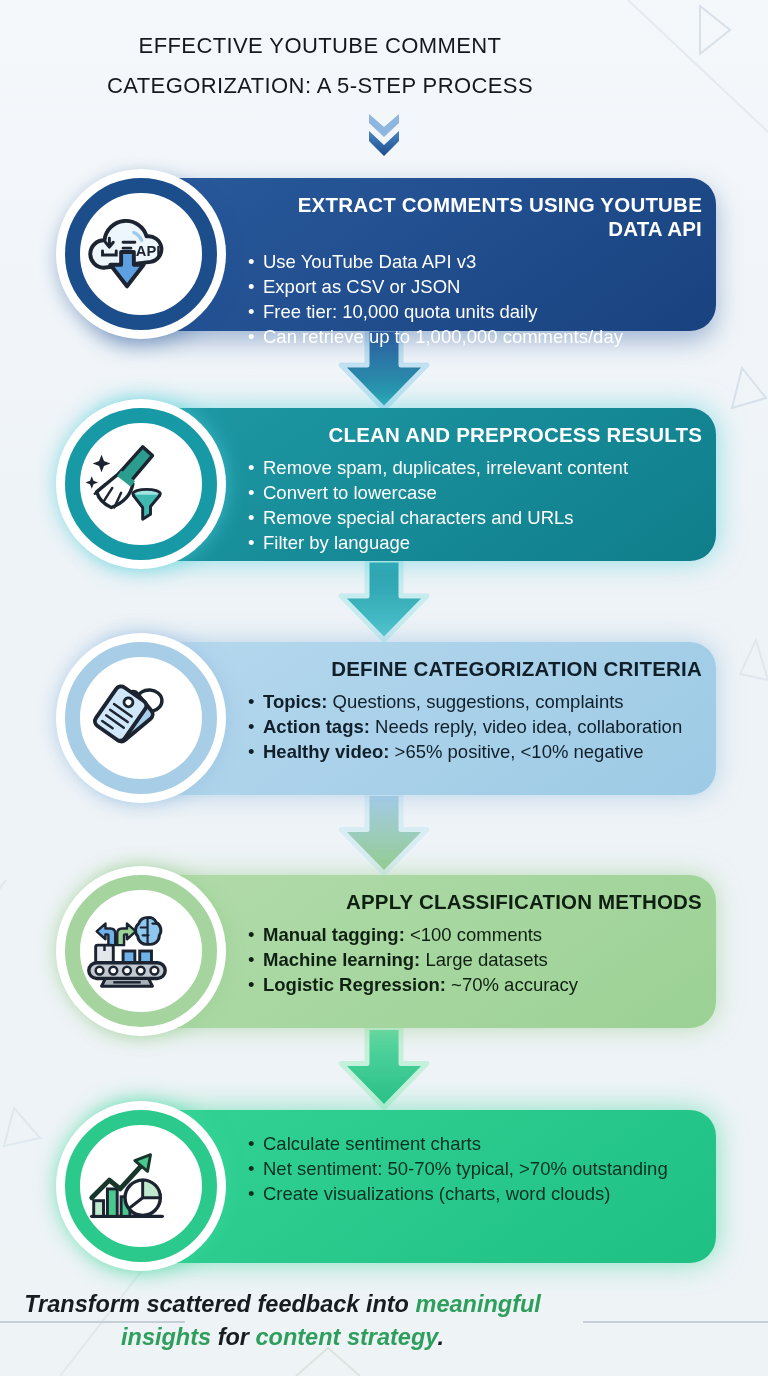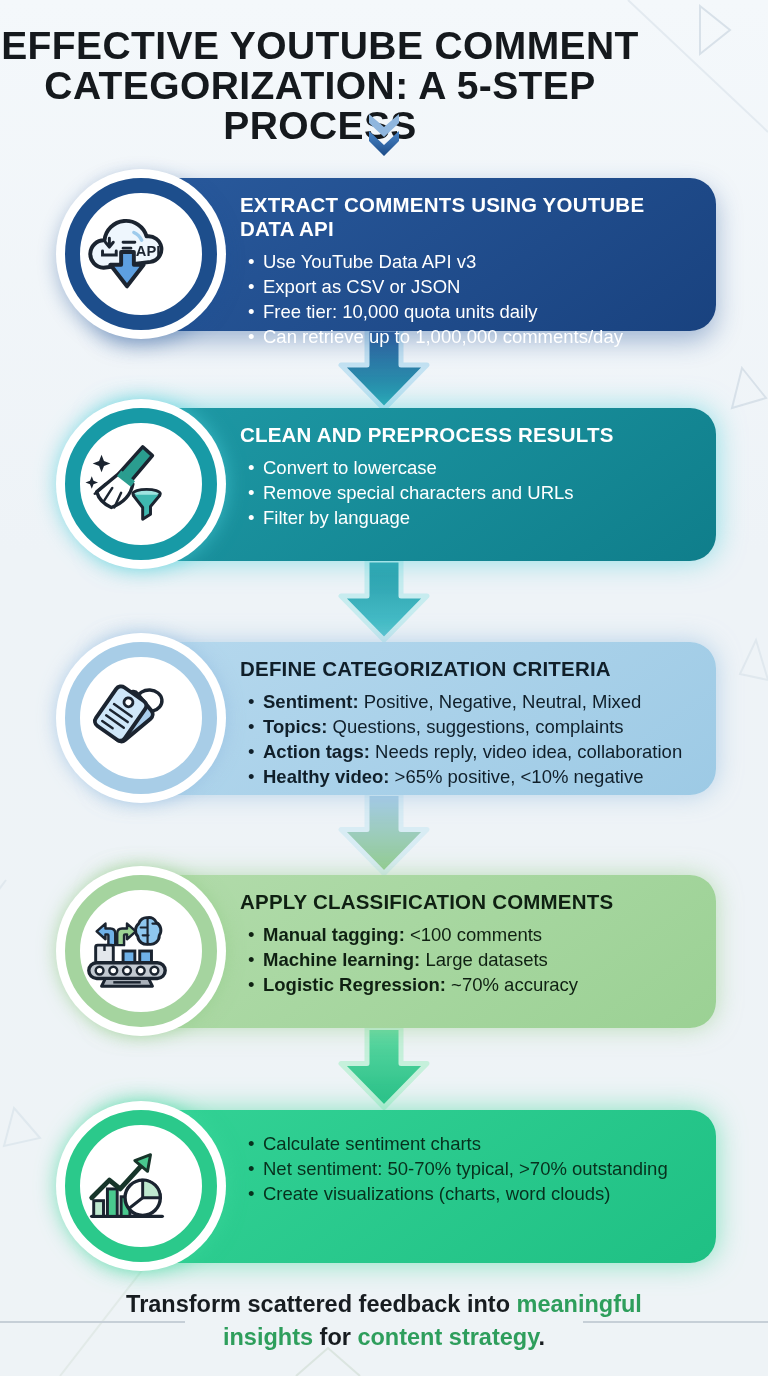--- a/index.html
+++ b/index.html
@@ -3,28 +3,28 @@
 <meta charset="utf-8">
 <style>
   html,body{margin:0;padding:0;background:#dfe7ee;}
   .canvas{position:relative;width:768px;height:1376px;overflow:hidden;
     background:linear-gradient(180deg,#f4f8fb 0%,#eef3f7 40%,#eef3f6 100%);
     font-family:"Liberation Sans", sans-serif;}
   .bg-decor{position:absolute;inset:0;z-index:0;pointer-events:none;}
 
   
   .page-title{position:absolute;top:26px;left:0;width:640px;z-index:2;text-align:center;
-    font-size:39px;line-height:40px;font-weight:700;letter-spacing:.4px;color:#15191d;}
+    font-size:22px;line-height:40px;font-weight:400;letter-spacing:.4px;color:#15191d;}
   .chevrons{position:absolute;top:112px;left:360px;z-index:2;}
 
   
   .step{position:absolute;left:0;width:768px;height:153px;z-index:2;}
   .card{position:absolute;left:100px;width:616px;height:153px;border-radius:26px;
     box-sizing:border-box;padding:13px 14px 0 140px;}
-  .step-title{margin:2px 0 7px 0;font-size:20.5px;font-weight:800;letter-spacing:.2px;}
+  .step-title{margin:2px 0 7px 0;font-size:20.5px;font-weight:800;letter-spacing:.2px;text-align:right;}
   .bullets{list-style:none;margin:8px;padding:0;}
   .bullets li{font-size:18.5px;line-height:25px;padding-left:15px;position:relative;}
   .bullets li::before{content:"\2022";position:absolute;left:0;top:0;}
   .lead{font-weight:800;}
 
   .badge{position:absolute;left:56px;top:-9px;width:170px;height:170px;border-radius:50%;
     background:#ffffff;display:flex;align-items:center;justify-content:center;z-index:3;}
   .ring{width:152px;height:152px;border-radius:50%;box-sizing:border-box;border:15px solid #000;
     background:#ffffff;display:flex;align-items:center;justify-content:flex-start;}
   .ring svg{width:94px;height:94px;}
@@ -46,21 +46,21 @@
   .s4 .card .step-title,.s4 .card li{color:#0f2012;}
   .s4 .ring{border-color:#a5d49f;} .s4 .badge{box-shadow:0 0 18px rgba(150,205,140,.7);}
 
   .s5 .card{background:linear-gradient(145deg,#34d396,#1fc084);box-shadow:0 0 28px rgba(60,215,155,.6);}
   .s5 .card .step-title,.s5 .card li{color:#07311d;}
   .s5 .ring{border-color:#2bc98b;} .s5 .badge{box-shadow:0 0 20px rgba(60,215,155,.65);}
 
   .flow-arrow{position:absolute;left:329px;width:110px;z-index:1;}
 
   
-  .footer{position:absolute;top:1288px;left:0;width:768px;z-index:2;display:flex;justify-content:center;}
+  .footer{position:absolute;top:1288px;left:0;width:768px;z-index:2;display:flex;font-style:italic;}
   .footer p{margin:0;max-width:565px;text-align:center;font-size:23.5px;line-height:33px;
     font-weight:700;color:#171c20;}
   .hl{color:#2e9e5c;}
 </style>
 </head>
 <body>
 
 <div class="canvas">
 
   <svg class="bg-decor" viewBox="0 0 768 1376" fill="none">
@@ -123,20 +123,21 @@
           <stop offset="1" stop-color="#1ba0ae"></stop>
     </linearGradient>
       </defs>
     <path d="M38 0 H72 V36 H98 L55 80 L12 36 H38 Z" fill="url(#a1)" stroke="#c2e2f2" stroke-width="5" stroke-linejoin="round" opacity="0.96"></path>
   </svg>
 
   <section class="step s2" style="top:408px">
     <div class="card">
       <h2 class="step-title">CLEAN AND PREPROCESS RESULTS</h2>
       <ul class="bullets">
+        <li><span class="lead"></span><span>Remove spam, duplicates, irrelevant content</span></li>
         <li><span class="lead"></span><span>Convert to lowercase</span></li>
         <li><span class="lead"></span><span>Remove special characters and URLs</span></li>
         <li><span class="lead"></span><span>Filter by language</span></li>
       </ul>
     </div>
     <div class="badge">
       <div class="ring">
         <svg viewBox="0 0 96 96">
           <path d="M64 10 l10 9 -22 26 -12 -8 z" fill="#2a9d8f" stroke="#1b2430" stroke-width="3.5" stroke-linejoin="round"></path>
           <path d="M40 37 l14 11 c-2 11 -9 19 -22 24 c-7 -3 -13 -9 -15 -16 z" fill="#ffffff" stroke="#1b2430" stroke-width="3.5" stroke-linejoin="round"></path>
@@ -158,21 +159,20 @@
           <stop offset="1" stop-color="#47c3cc"></stop>
     </linearGradient>
       </defs>
     <path d="M38 0 H72 V36 H98 L55 80 L12 36 H38 Z" fill="url(#a2)" stroke="#c6ecef" stroke-width="5" stroke-linejoin="round" opacity="0.96"></path>
   </svg>
 
   <section class="step s3" style="top:642px">
     <div class="card">
       <h2 class="step-title">DEFINE CATEGORIZATION CRITERIA</h2>
       <ul class="bullets">
-        <li><span class="lead">Sentiment:</span><span> Positive, Negative, Neutral, Mixed</span></li>
         <li><span class="lead">Topics:</span><span> Questions, suggestions, complaints</span></li>
         <li><span class="lead">Action tags:</span><span> Needs reply, video idea, collaboration</span></li>
         <li><span class="lead">Healthy video:</span><span> &gt;65% positive, &lt;10% negative</span></li>
       </ul>
     </div>
     <div class="badge">
       <div class="ring">
         <svg viewBox="0 0 96 96">
           <g transform="rotate(50 48 48)">
             <rect x="30" y="24" width="34" height="46" rx="6" fill="#a9cdec" stroke="#1b2430" stroke-width="4"></rect>
@@ -193,21 +193,21 @@
         <linearGradient id="a3" x1="0" y1="0" x2="0" y2="1">
       <stop offset="0" stop-color="#a3cbe8"></stop>
           <stop offset="1" stop-color="#8fcb8b"></stop>
     </linearGradient>
       </defs>
     <path d="M38 0 H72 V36 H98 L55 80 L12 36 H38 Z" fill="url(#a3)" stroke="#d8ecf4" stroke-width="5" stroke-linejoin="round" opacity="0.96"></path>
   </svg>
 
   <section class="step s4" style="top:875px">
     <div class="card">
-      <h2 class="step-title">APPLY CLASSIFICATION COMMENTS</h2>
+      <h2 class="step-title">APPLY CLASSIFICATION METHODS</h2>
       <ul class="bullets">
         <li><span class="lead">Manual tagging:</span><span> &lt;100 comments</span></li>
         <li><span class="lead">Machine learning:</span><span> Large datasets</span></li>
         <li><span class="lead">Logistic Regression:</span><span> ~70% accuracy</span></li>
       </ul>
     </div>
     <div class="badge">
       <div class="ring">
         <svg viewBox="0 0 96 96">
           <path d="M36 42 v-12 q0 -5 -5 -5 h-5 v-5 l-9 8 9 8 v-5 h2 q1 0 1 1 v10 z" fill="#6fb1e8" stroke="#1b2430" stroke-width="2.5" stroke-linejoin="round"></path>

